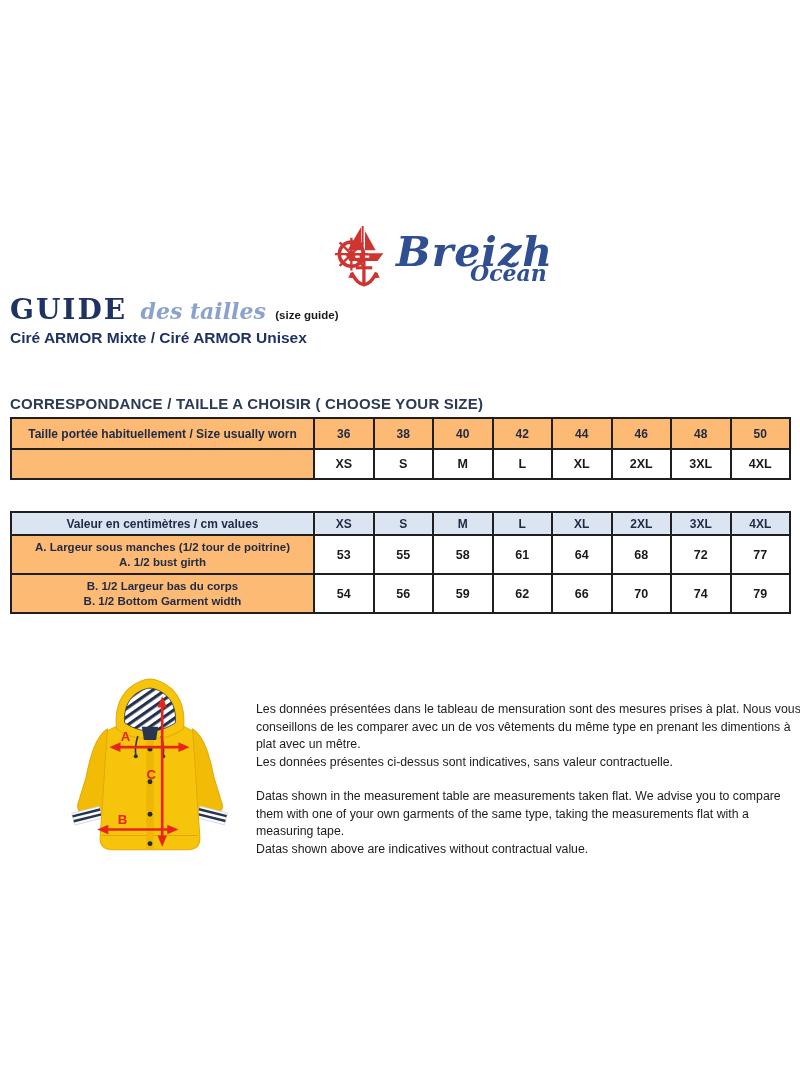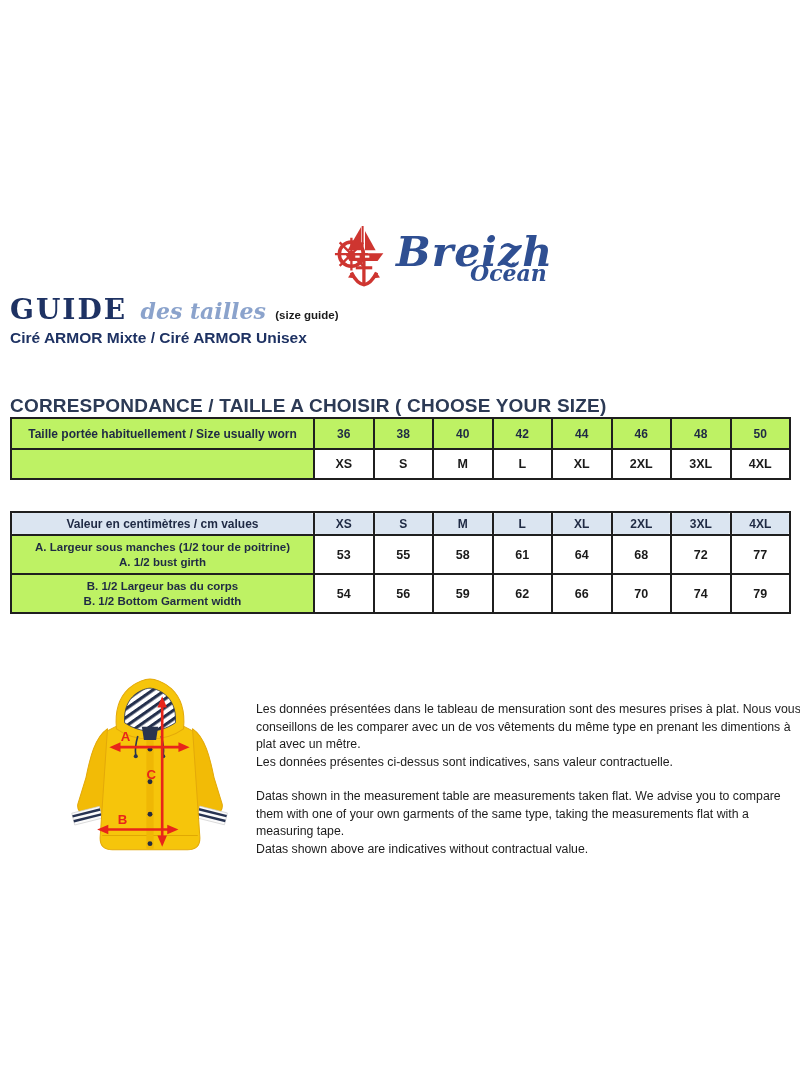--- a/index.html
+++ b/index.html
@@ -32,32 +32,32 @@
     font-family:"DejaVu Serif", serif; font-style:italic; font-weight:bold;
     font-size:22px; color:#8ba3cc; margin-left:9px;
   }
   .guide-en { font-size:11.5px; font-weight:bold; color:#1a1a1a; margin-left:5px; }
   .product-title {
     position:absolute; left:10px; top:329px;
     font-size:15.5px; font-weight:bold; color:#1e3263;
   }
   .section-title {
     position:absolute; left:10px;
-    font-size:19px; font-weight:bold; color:#2c3a55; letter-spacing:0.2px;
+    font-size:15px; font-weight:bold; color:#2c3a55; letter-spacing:0.2px;
   }
   #sec1-title { top:395px; }
   #sec2-title { top:489px; }
 
   
   table { border-collapse:collapse; table-layout:fixed; width:781px; }
   td { border:2px solid #1f1f1f; text-align:center; vertical-align:middle; padding:1px 2px; }
   .tbl { position:absolute; left:10px; }
   #table1 { top:417px; }
   #table2 { top:511px; }
-  .hd  { background:#bef264; }
+  .hd  { background:#fdba74; }
   .lbl { font-size:12px; font-weight:bold; color:#1f2a44; }
   .val { font-size:12.5px; font-weight:bold; color:#1a1a1a; background:#ffffff; }
   .col-hdr { font-size:12px; font-weight:bold; color:#1f2a44; background:#dbe5f1;border-radius:6px; }
   .two-line { font-size:11.5px; line-height:15px; }
   #table1 tr.r1 td { height:31px; }
   #table1 tr.r2 td { height:30px; }
   #table2 tr.hrow td { height:23px; }
   #table2 tr.mrow td { height:39px; }
 
   

